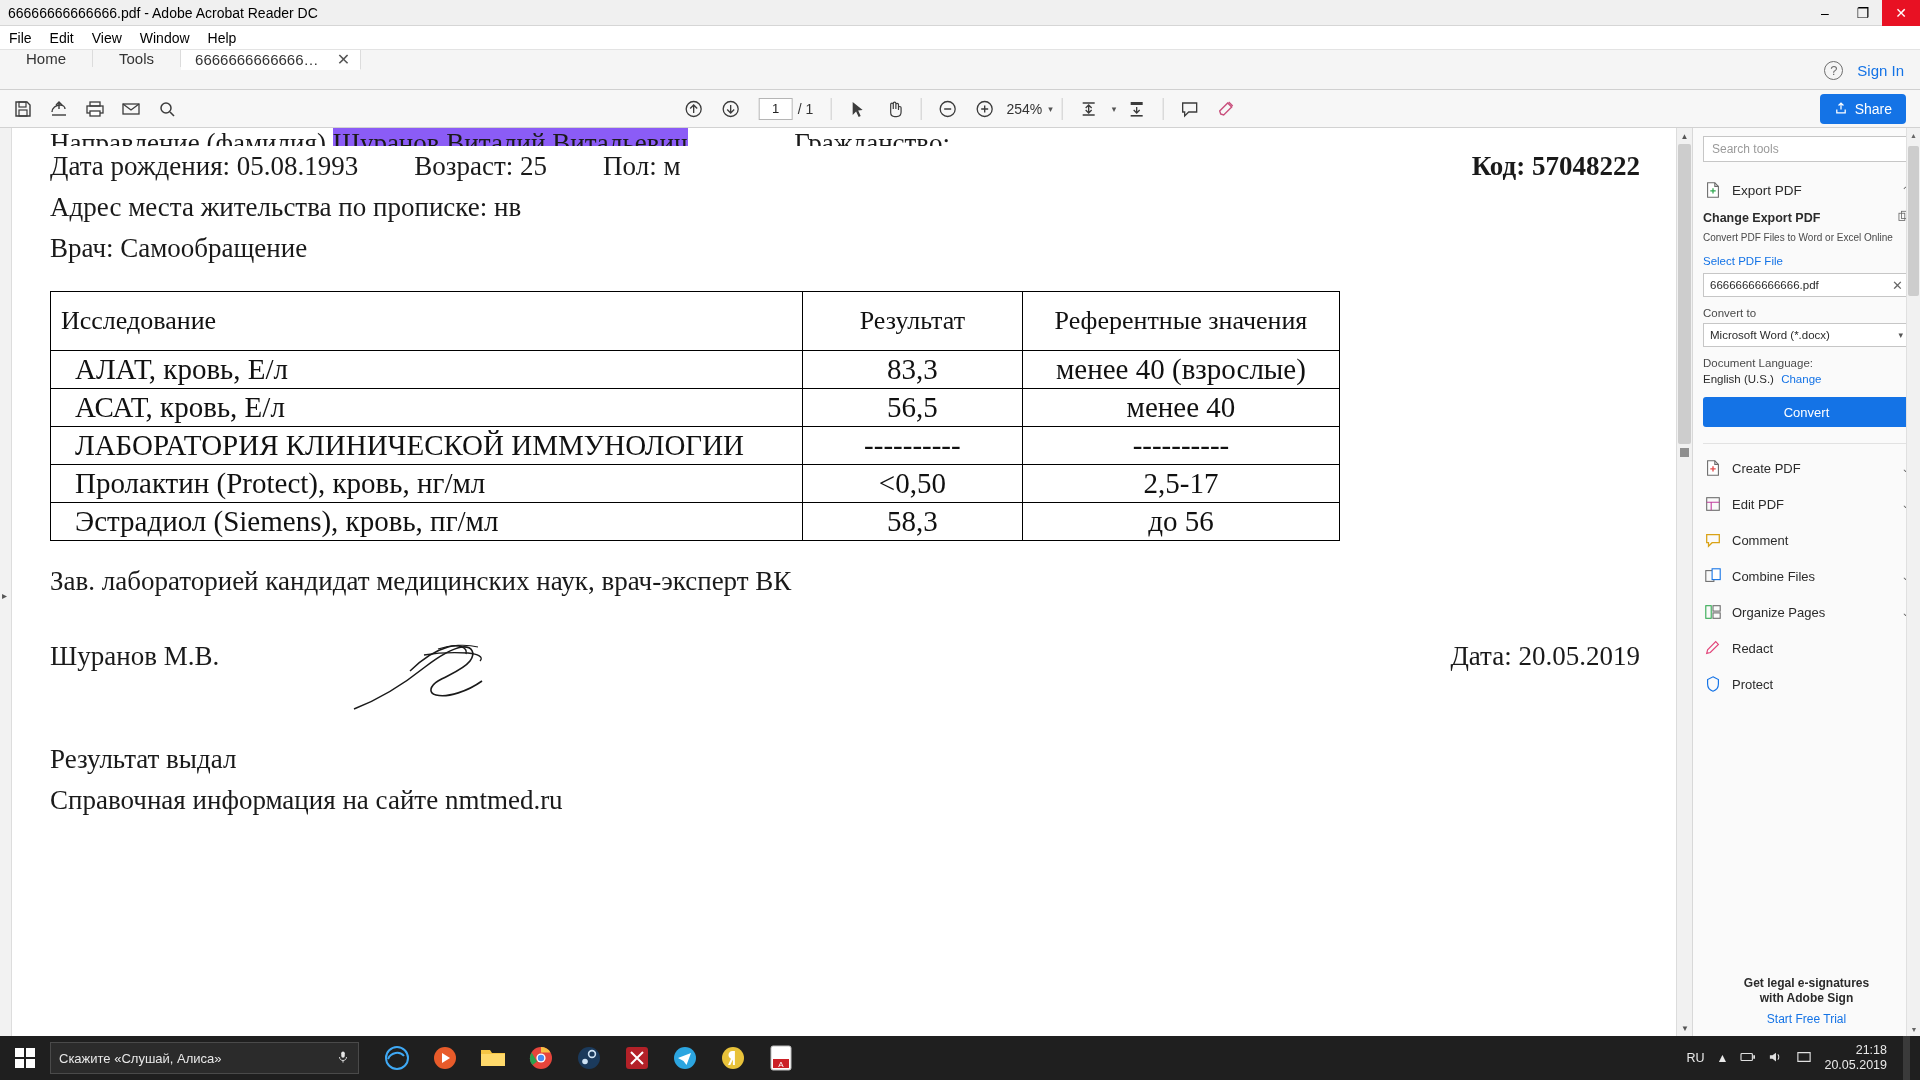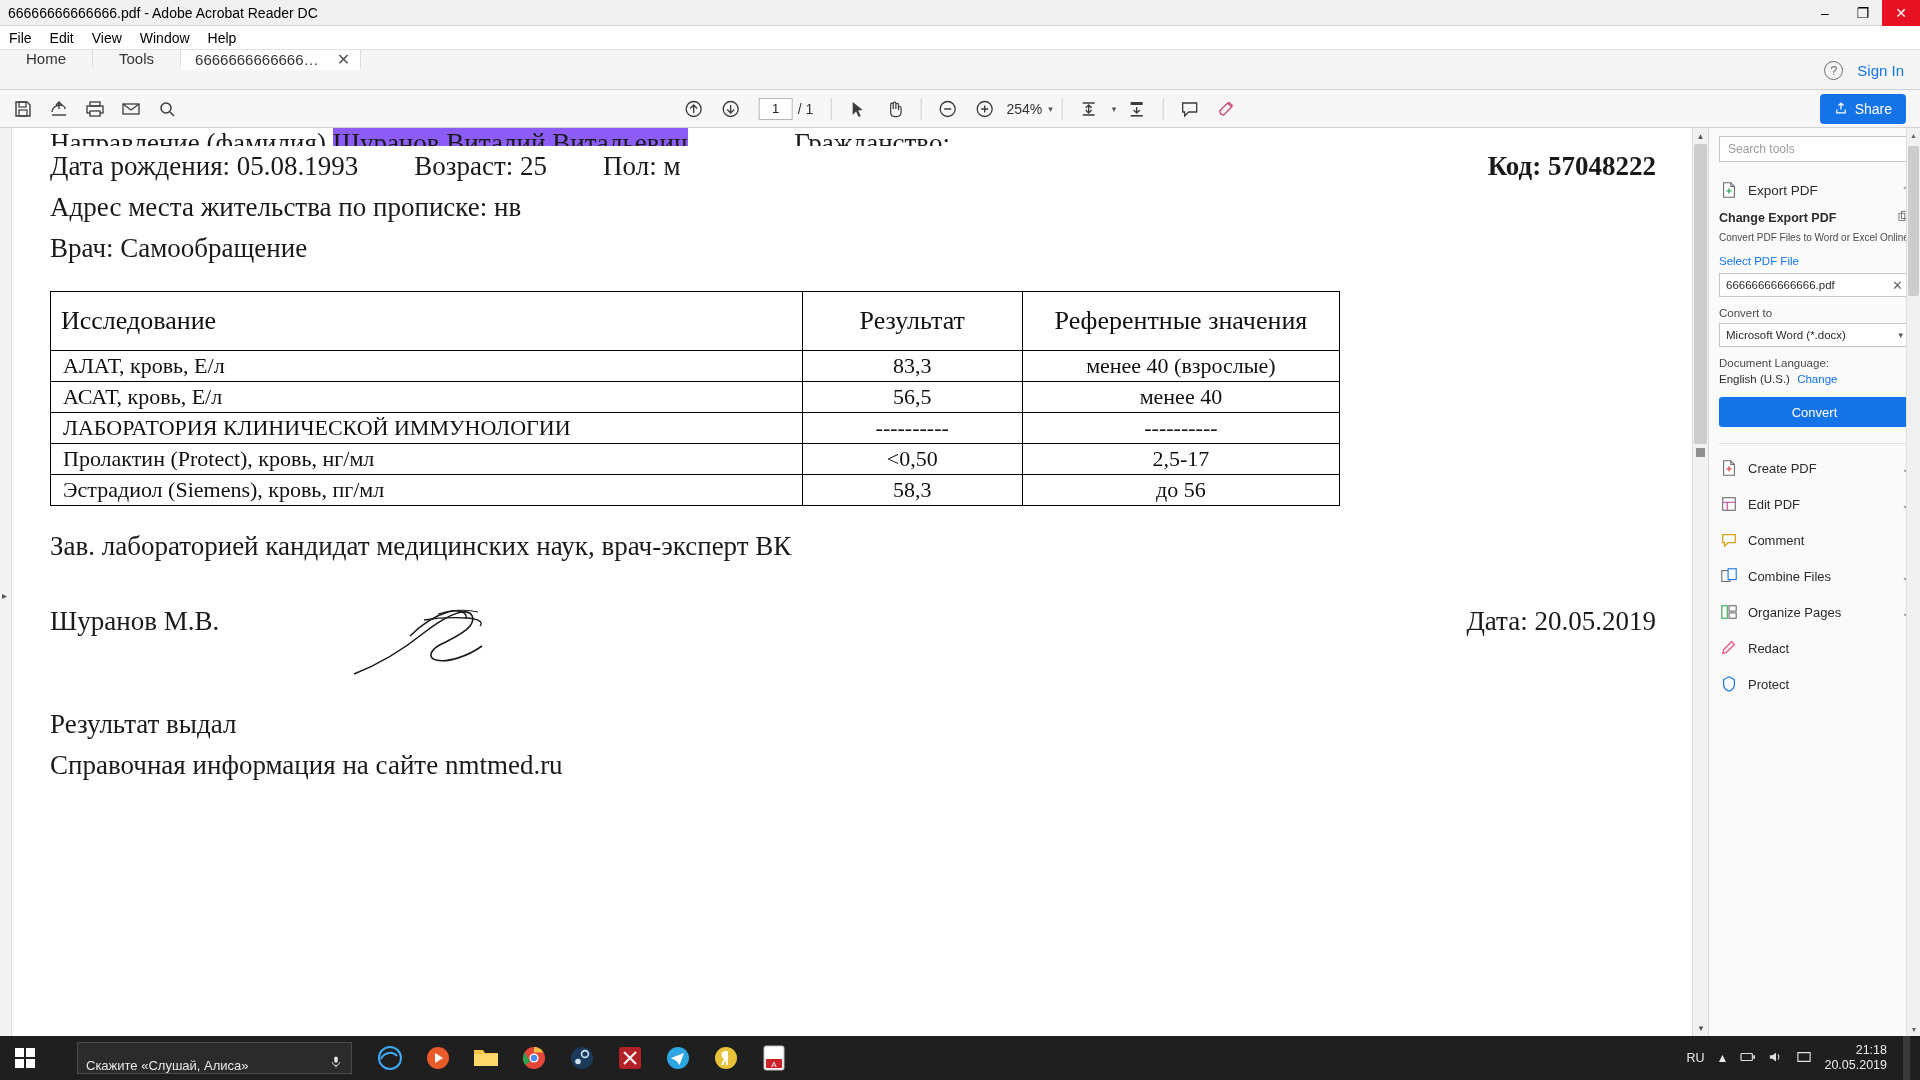--- a/index.html
+++ b/index.html
@@ -225,22 +225,22 @@
   }
 
   table.results {
     border-collapse: collapse;
     margin: 22px 0 0 0;
     width: 1290px;
     font-family: "Liberation Serif", serif;
   }
   table.results td {
     border: 1px solid #000;
-    font-size: 22px;
-    padding: 2px 12px;
+    font-size: 29px;
+    padding: 2px 24px;
     color: #111;
   }
   table.results tr.head td {
     font-size: 26px;
     padding: 14px 10px;
   }
   .col-name { width: 762px; }
   .col-res  { width: 222px; text-align: center; }
   .col-ref  { width: 320px; text-align: center; }
 
@@ -284,21 +284,21 @@
     width: 9px; height: 9px;
     background: #8f8f8f;
   }
   .ds-arrow.bottom {
     position: absolute;
     bottom: 0; left: 0; width: 16px;
   }
 
   
   .rightpanel {
-    width: 212px;
+    width: 228px;
     background: #fafafa;
     border-left: 1px solid #d8d8d8;
     padding: 8px 10px 0 10px;
     position: relative;
   }
   .search-tools {
     height: 26px;
     background: #fff;
     border: 1px solid #c6c6c6;
     font-size: 12px;
@@ -405,29 +405,28 @@
   }
   .win-logo {
     width: 20px; height: 20px;
     display: grid;
     grid-template-columns: 9px 9px;
     grid-template-rows: 9px 9px;
     gap: 2px;
   }
   .win-logo i { background: #ffffff; display: block; }
   .cortana {
-    width: 275px; height: 32px;
+    width: 309px; height: 32px;
     background: #2b2b2b;
     border: 1px solid #4a4a4a;
-    display: flex; align-items: flex-end;
+    display: flex; align-items: center;
     padding: 0 8px;
     color: #e8e8e8;
     font-size: 13px;
     gap: 6px;
-    margin-left: 27px;
   }
   .cortana .mic { margin-left: auto; }
   .tb-apps { display: flex; align-items: center; gap: 4px; margin-left: 16px; }
   .app-ico {
     width: 44px; height: 40px;
     display: flex; align-items: center; justify-content: center;
   }
   .tray {
     position: absolute; right: 0; top: 0;
     height: 44px;
@@ -803,20 +802,25 @@
 
     <div class="panel-row">
       <span class="panel-icon">
         <svg width="18" height="18" viewBox="0 0 20 20">
             <path d="M10 2l6 3v5c0 4-3 7-6 8-3-1-6-4-6-8V5z" fill="none" stroke="#1473e6" stroke-width="1.3"></path>
           </svg>
       </span>
       <span>Protect</span>
     </div>
 
+    <div class="promo">
+      <div class="promo-title">Get legal e-signatures</div>
+      <div class="promo-title">with Adobe Sign</div>
+      <div class="promo-link">Start Free Trial</div>
+    </div>
 
     <div class="panel-scroll">
       <div class="ps-arrow">▲</div>
       <div class="ps-thumb"></div>
       <div class="ps-arrow bot">▼</div>
     </div>
   </div>
 </div>
 
 <div class="taskbar">

